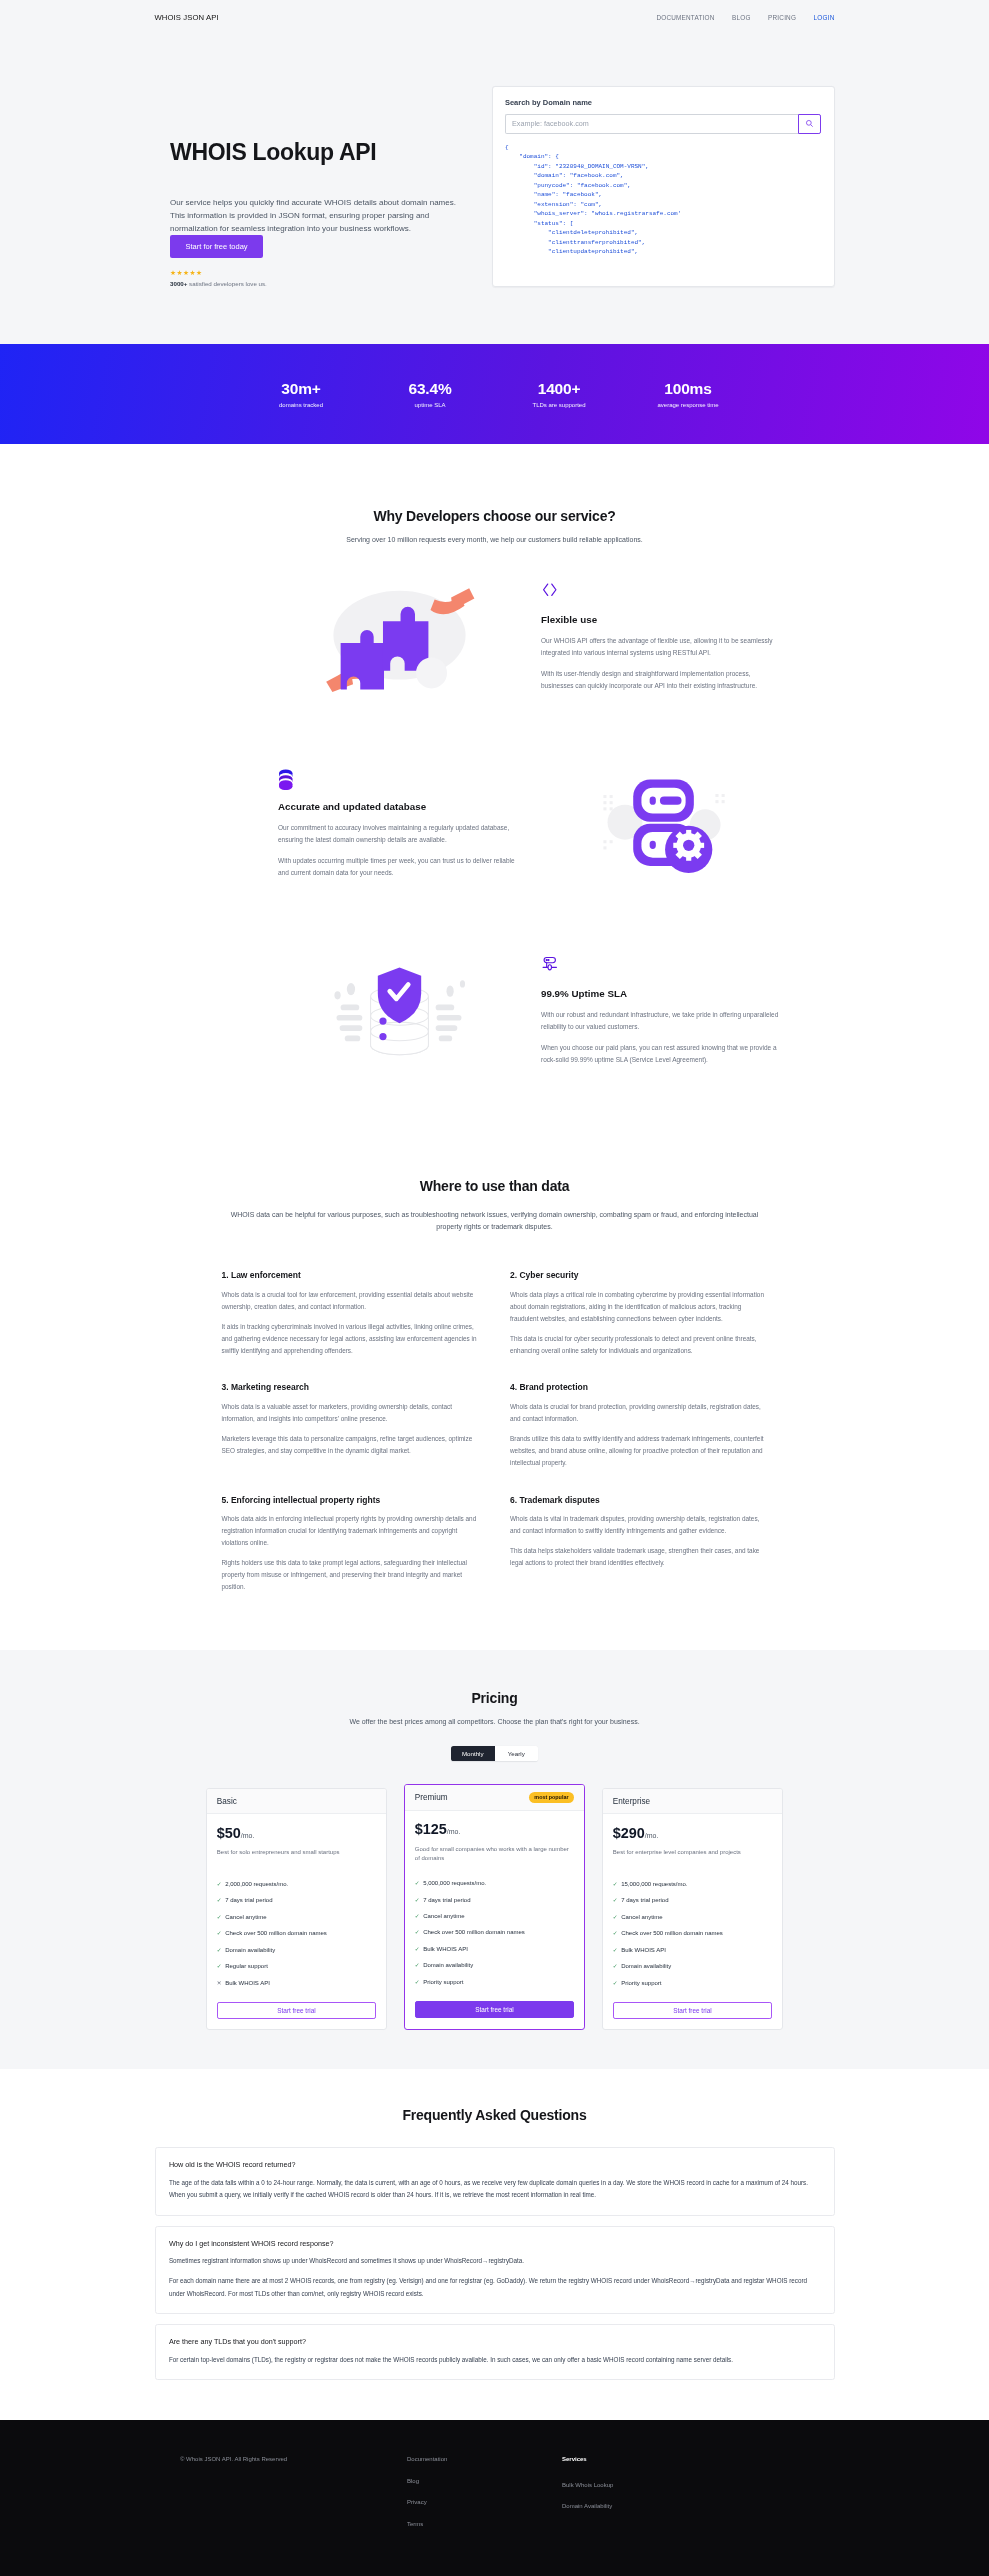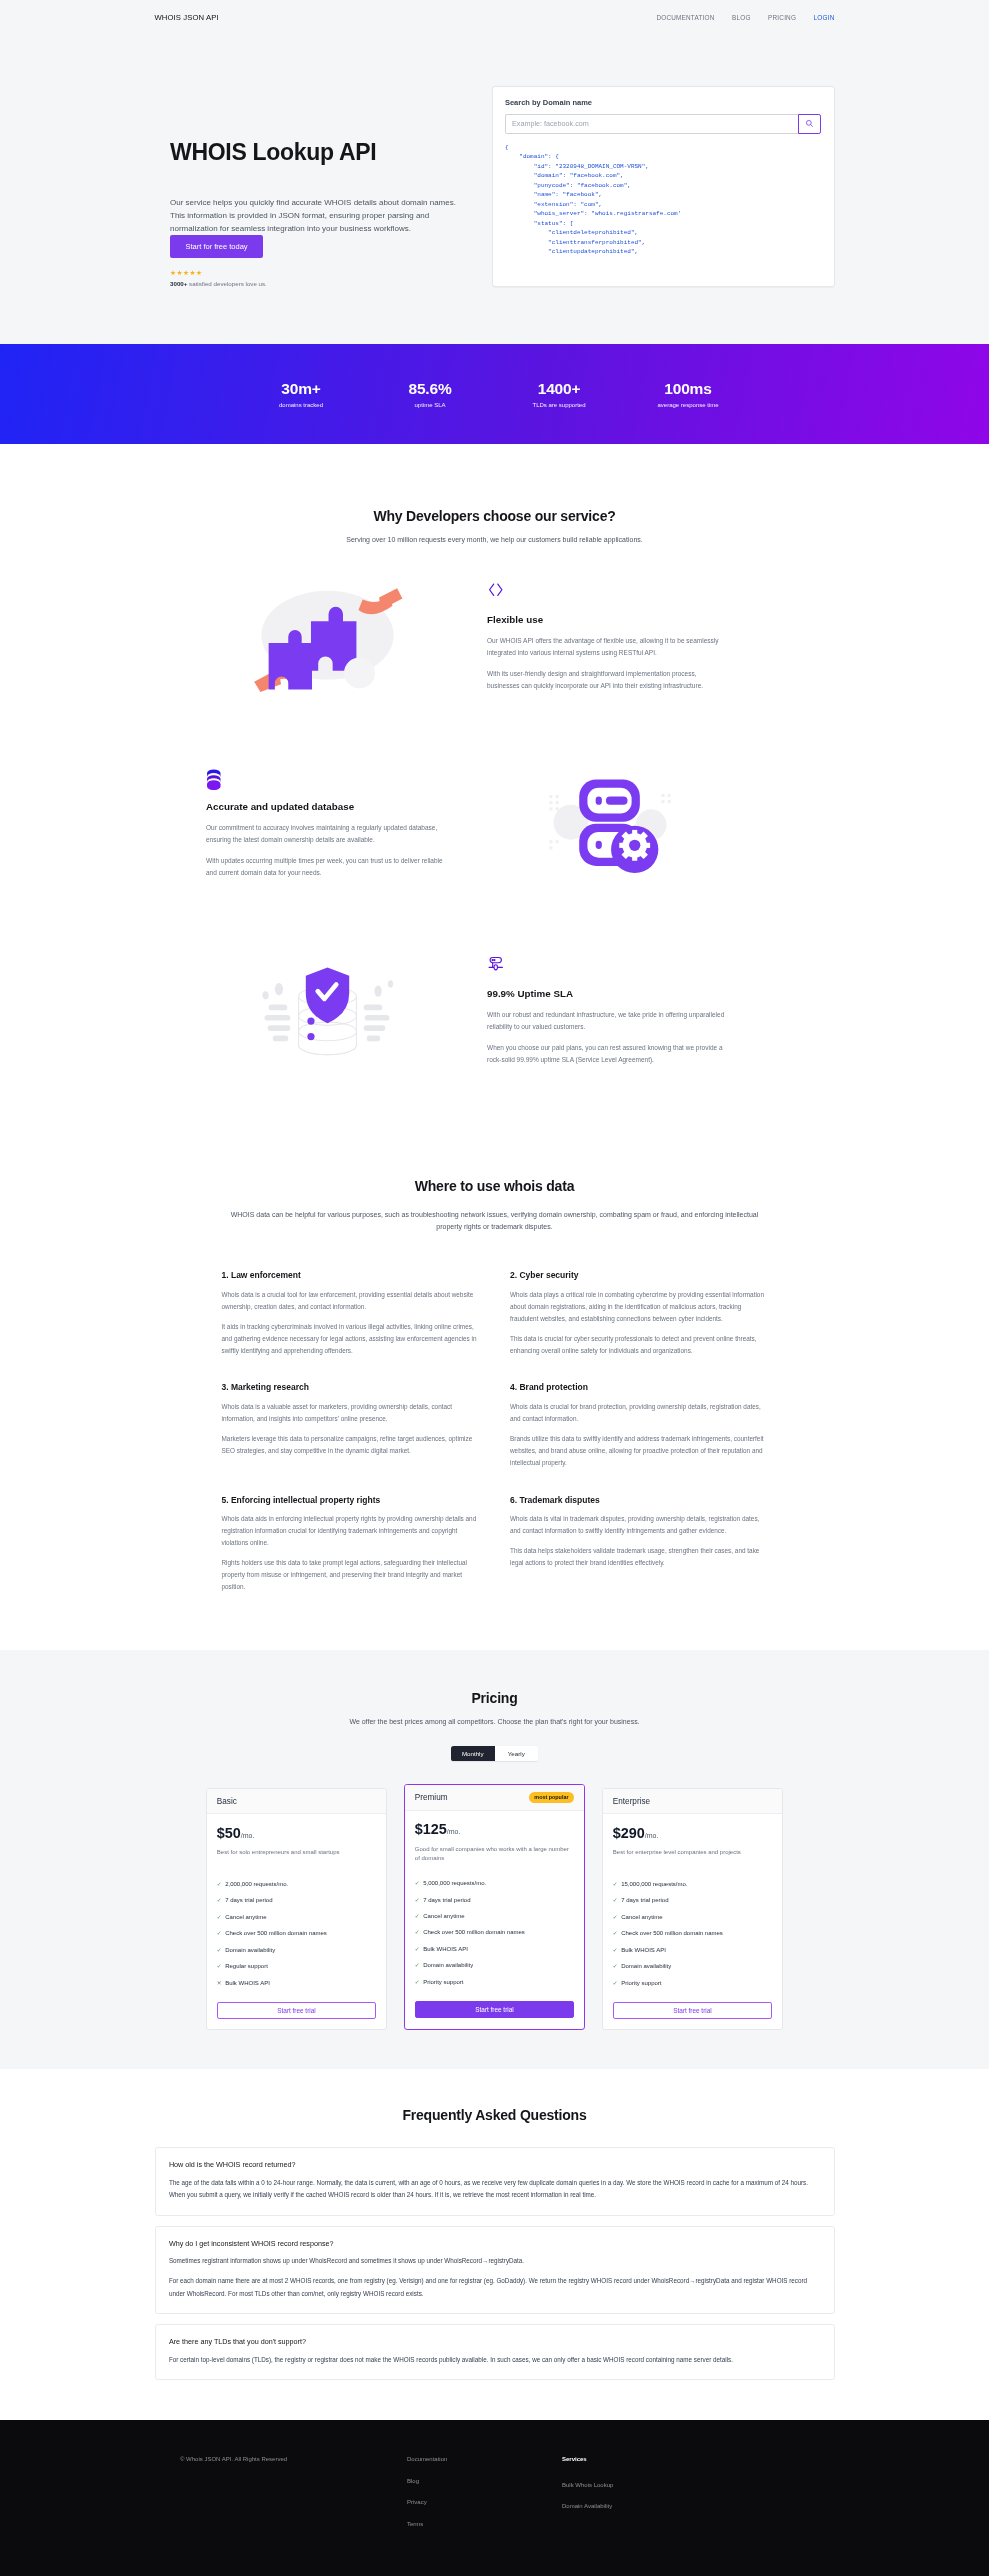--- a/index.html
+++ b/index.html
@@ -77,22 +77,23 @@
   .stat { width: 129px; text-align: center; color: #fff; }
   .stat-num { font-size: 15.5px; font-weight: 700; letter-spacing: -0.2px; }
   .stat-lbl { margin-top: 4.6px; font-size: 6px; opacity: .95; }
 
   
   .why { background: #fff; padding: 64px 0 36px; }
   .sec-title { text-align: center; font-size: 14px; font-weight: 700; color: #15161a; letter-spacing: -0.2px; }
   .sec-sub { text-align: center; margin-top: 12.4px; font-size: 7px; color: #4b5563; }
 
   .feat {
-    display: flex; align-items: center; gap: 39px;
+    display: flex; align-items: center; gap: 21px;
     padding: 29px 0;
+    justify-content: flex-end;
   }
   .feat-art { width: 242px; height: 129px; display: flex; align-items: center; justify-content: center; }
   .feat-body { width: 242px; }
   .feat-icon { height: 20.6px; margin-bottom: 11.3px; }
   .feat-h { font-size: 9.8px; font-weight: 700; color: #15161a; }
   .feat-p { margin-top: 10.3px; font-size: 6.5px; line-height: 1.85; color: #6b7280; }
   .feat-p + .feat-p { margin-top: 9.3px; }
 
   
   .usecases { background: #fff; padding: 38px 0 57px; }
@@ -230,21 +231,21 @@
   </div>
 </section>
 
 <section class="stats">
   <div class="stats-inner">
     <div class="stat">
       <div class="stat-num">30m+</div>
       <div class="stat-lbl">domains tracked</div>
     </div>
     <div class="stat">
-      <div class="stat-num">85.6%</div>
+      <div class="stat-num">63.4%</div>
       <div class="stat-lbl">uptime SLA</div>
     </div>
     <div class="stat">
       <div class="stat-num">1400+</div>
       <div class="stat-lbl">TLDs are supported</div>
     </div>
     <div class="stat">
       <div class="stat-num">100ms</div>
       <div class="stat-lbl">average response time</div>
     </div>
@@ -388,21 +389,21 @@
         <h3 class="feat-h">99.9% Uptime SLA</h3>
         <p class="feat-p">With our robust and redundant infrastructure, we take pride in offering unparalleled reliability to our valued customers.</p>
         <p class="feat-p">When you choose our paid plans, you can rest assured knowing that we provide a rock-solid 99.99% uptime SLA (Service Level Agreement).</p>
       </div>
     </div>
 
   </div>
 </section>
 
 <section class="usecases">
-  <h2 class="sec-title">Where to use whois data</h2>
+  <h2 class="sec-title">Where to use than data</h2>
   <p class="uc-sub">WHOIS data can be helpful for various purposes, such as troubleshooting network issues, verifying domain ownership, combating spam or fraud, and enforcing intellectual property rights or trademark disputes.</p>
   <div class="uc-grid">
     <div>
       <h3 class="uc-h">1. Law enforcement</h3>
       <p class="uc-p">Whois data is a crucial tool for law enforcement, providing essential details about website ownership, creation dates, and contact information.</p>
       <p class="uc-p">It aids in tracking cybercriminals involved in various illegal activities, linking online crimes, and gathering evidence necessary for legal actions, assisting law enforcement agencies in swiftly identifying and apprehending offenders.</p>
     </div>
     <div>
       <h3 class="uc-h">2. Cyber security</h3>
       <p class="uc-p">Whois data plays a critical role in combating cybercrime by providing essential information about domain registrations, aiding in the identification of malicious actors, tracking fraudulent websites, and establishing connections between cyber incidents.</p>

